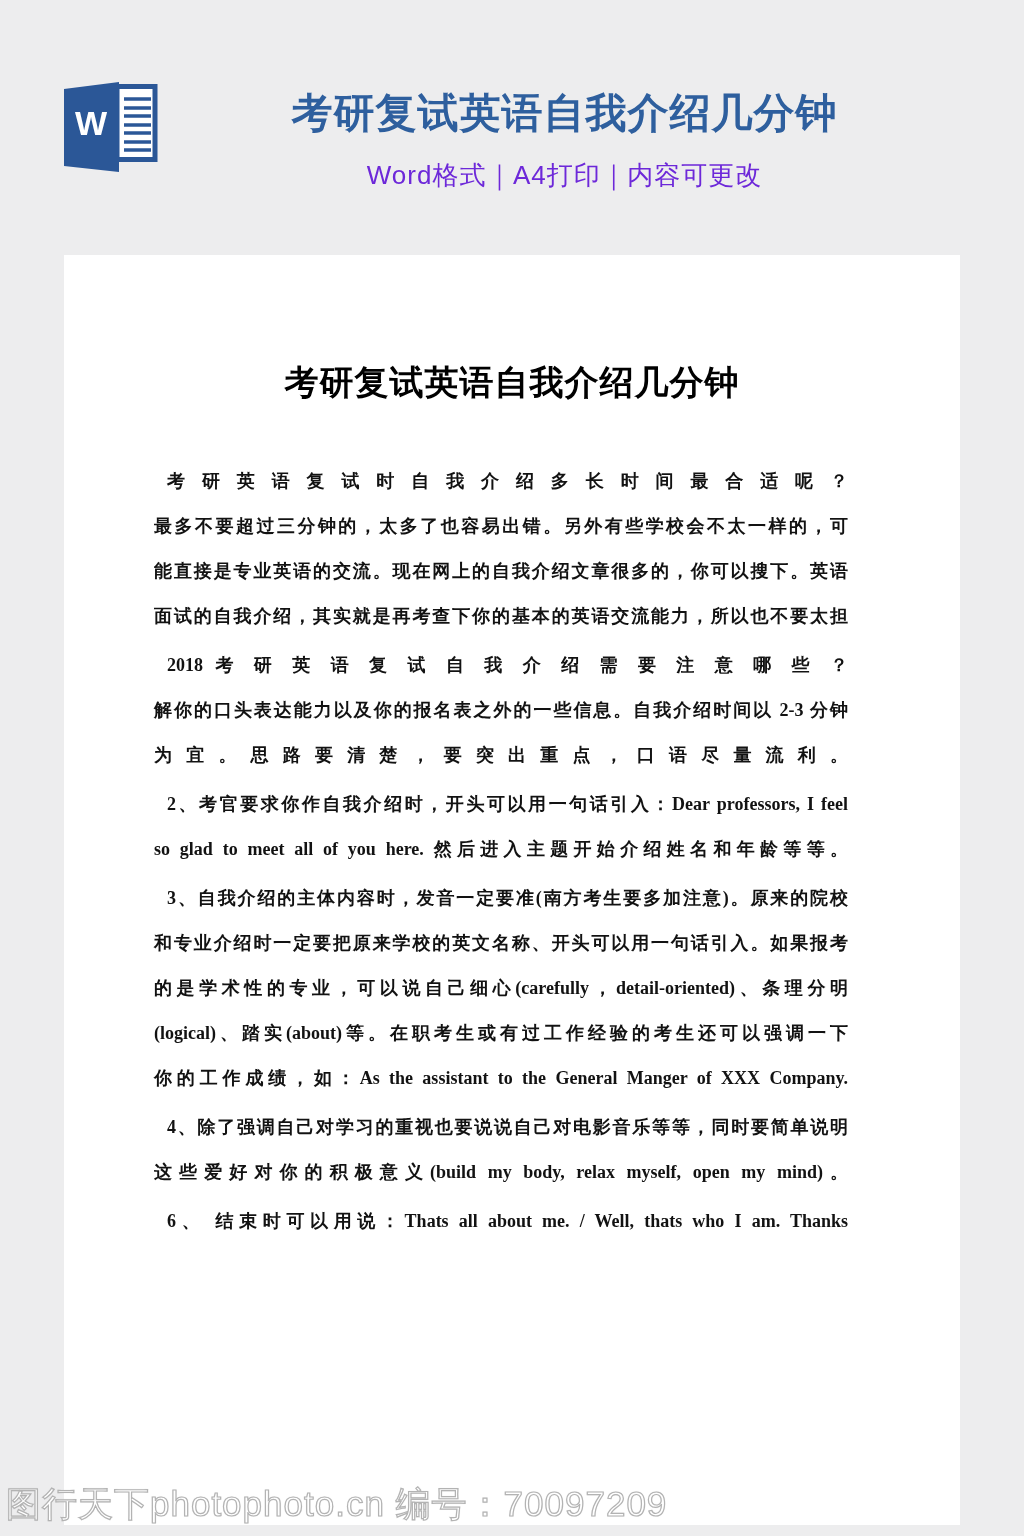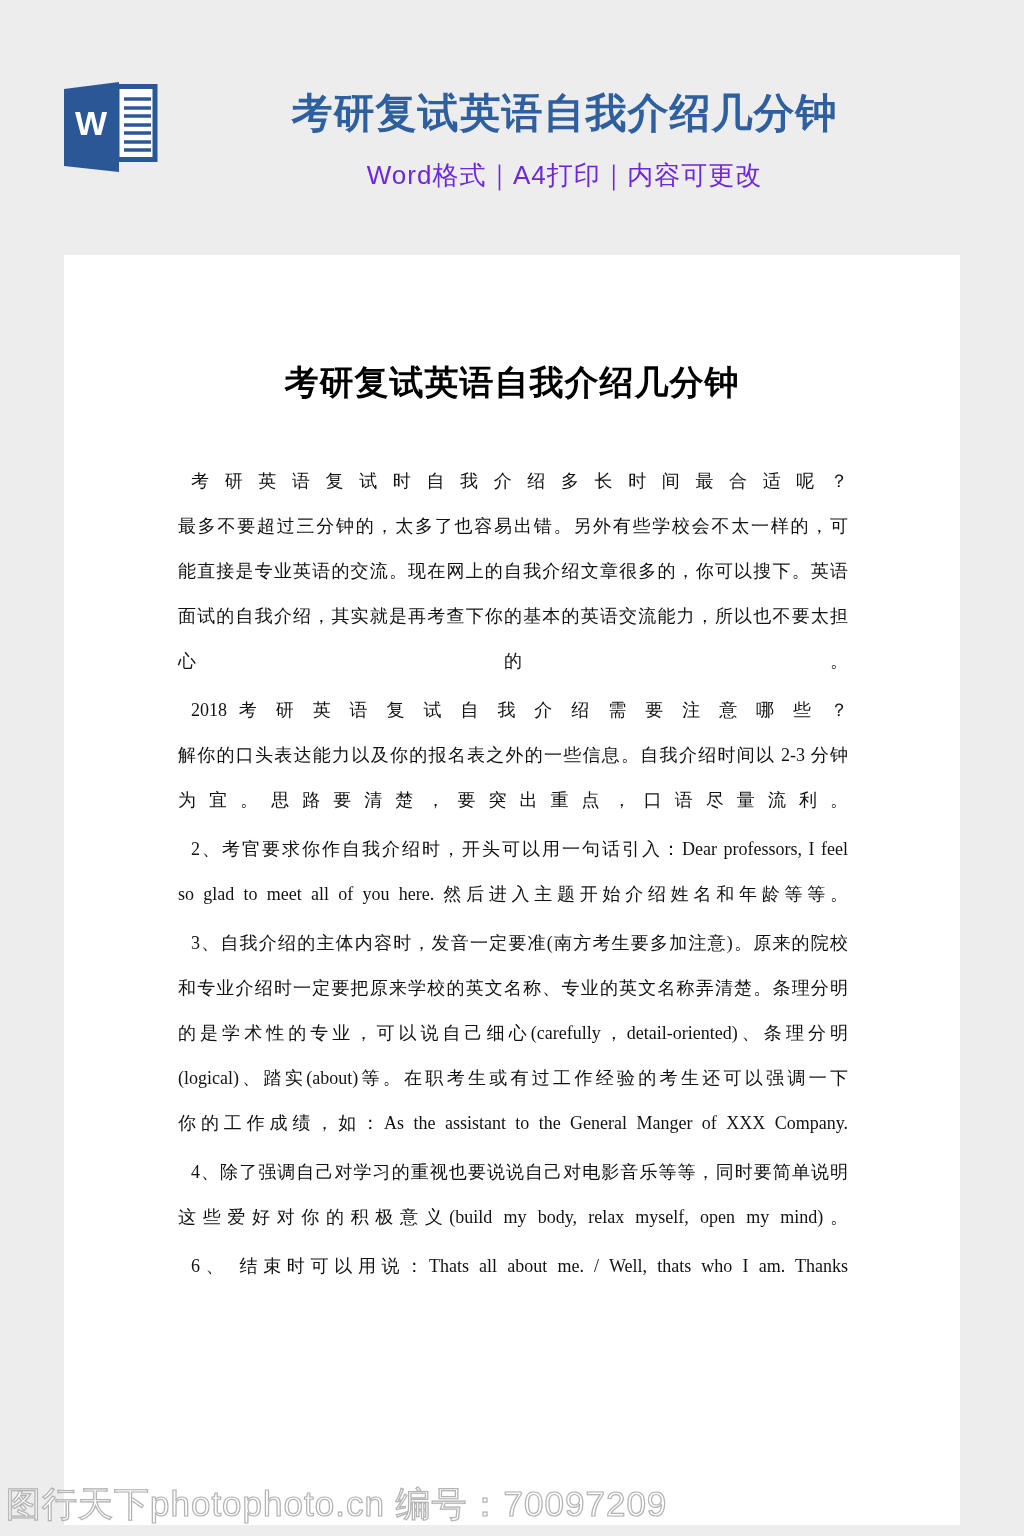--- a/index.html
+++ b/index.html
@@ -25,21 +25,21 @@
   
   .page {
     position:absolute; left:64px; top:255px; width:896px; height:1270px;
     background:#ffffff; padding-top:106px;
   }
   .doc-title {
     text-align:center; font-family:"Liberation Serif","DejaVu Serif",serif;
     font-size:34px; font-weight:bold; line-height:44px; color:#000;
     letter-spacing:1px;
   }
-  .doc-body { margin:54px 112px 0 114px; }
+  .doc-body { margin:54px 112px 0 90px;font-weight:bold; }
   .doc-line {
     height:45px; line-height:45px; font-size:18px; color:#121212;
     font-family:"Liberation Serif","DejaVu Serif",serif;
     text-align:justify; text-align-last:justify;
     white-space:nowrap; overflow:visible;
   }
   .doc-line.ind { padding-left:13px; }
   .doc-line.ps  { margin-top:4px; }
   
   .watermark {
@@ -77,28 +77,27 @@
   </div>
 </header>
 
 <section class="page">
   <h1 class="doc-title">考研复试英语自我介绍几分钟</h1>
   <div class="doc-body">
     <div class="doc-line ind">考 研 英 语 复 试 时 自 我 介 绍 多 长 时 间 最 合 适 呢 ？</div>
     <div class="doc-line">最多不要超过三分钟的，太多了也容易出错。另外有些学校会不太一样的，可</div>
     <div class="doc-line">能直接是专业英语的交流。现在网上的自我介绍文章很多的，你可以搜下。英语</div>
     <div class="doc-line">面试的自我介绍，其实就是再考查下你的基本的英语交流能力，所以也不要太担</div>
-    <div class="doc-line">心 的 。</div>
     <div class="doc-line ind ps">2018 考 研 英 语 复 试 自 我 介 绍 需 要 注 意 哪 些 ？</div>
     <div class="doc-line">解你的口头表达能力以及你的报名表之外的一些信息。自我介绍时间以 2-3 分钟</div>
     <div class="doc-line">为 宜 。 思 路 要 清 楚 ， 要 突 出 重 点 ， 口 语 尽 量 流 利 。</div>
     <div class="doc-line ind ps">2、考官要求你作自我介绍时，开头可以用一句话引入：Dear professors, I feel</div>
     <div class="doc-line">so glad to meet all of you here. 然后进入主题开始介绍姓名和年龄等等。</div>
     <div class="doc-line ind ps">3、自我介绍的主体内容时，发音一定要准(南方考生要多加注意)。原来的院校</div>
-    <div class="doc-line">和专业介绍时一定要把原来学校的英文名称、专业的英文名称弄清楚。条理分明</div>
+    <div class="doc-line">和专业介绍时一定要把原来学校的英文名称、开头可以用一句话引入。如果报考</div>
     <div class="doc-line">的是学术性的专业，可以说自己细心(carefully，detail-oriented)、条理分明</div>
     <div class="doc-line">(logical)、踏实(about)等。在职考生或有过工作经验的考生还可以强调一下</div>
     <div class="doc-line">你的工作成绩，如：As the assistant to the General Manger of XXX Company.</div>
     <div class="doc-line ind ps">4、除了强调自己对学习的重视也要说说自己对电影音乐等等，同时要简单说明</div>
     <div class="doc-line">这些爱好对你的积极意义(build my body, relax myself, open my mind)。</div>
     <div class="doc-line ind ps">6、 结束时可以用说：Thats all about me. / Well, thats who I am. Thanks</div>
   </div>
 </section>
 
 <div class="watermark">图行天下photophoto.cn 编号：70097209</div>

